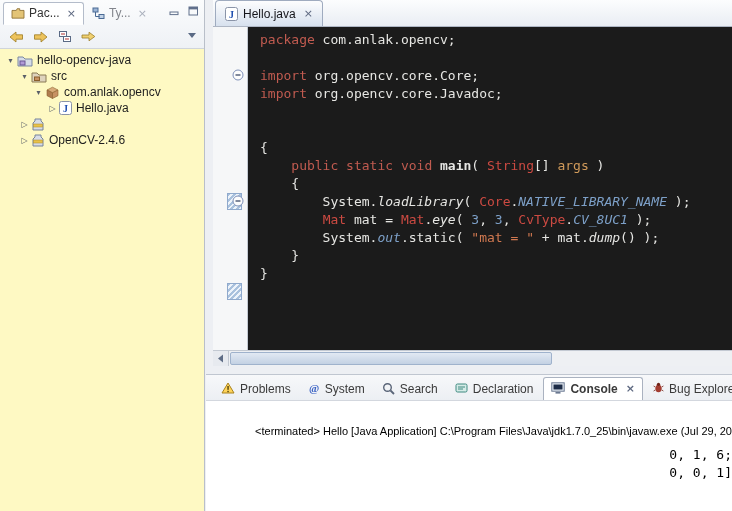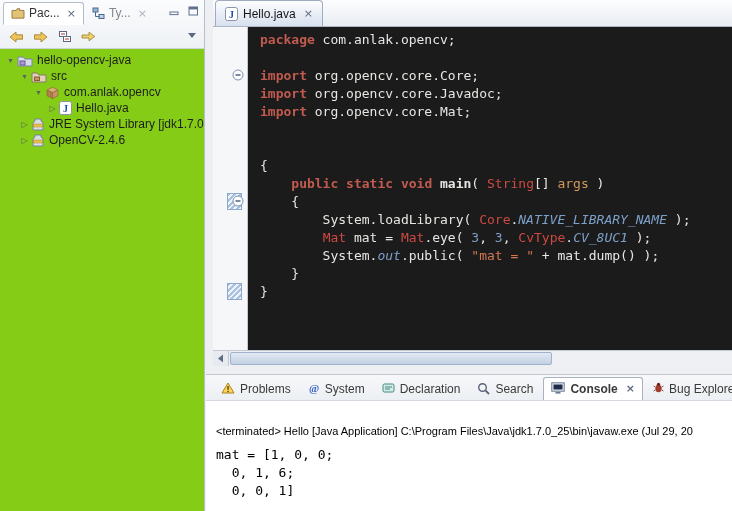--- a/index.html
+++ b/index.html
@@ -1,21 +1,21 @@
 <!DOCTYPE html>
 <html style="--ed-bg: #1b1b1b; --kw: #c15b50; --type: #cc4a42; --sfield: #7da0c8; --num: #7da0c8; --str: #d07850; --param: #d09a5a; --plain: #e6e6e3;"><head>
 <meta charset="utf-8">
 <style>
   html,body{margin:0;padding:0;background:#d8dade;}
   #workbench{position:relative;width:732px;height:511px;background:#edeff3;overflow:hidden;
     font-family:"Liberation Sans",sans-serif;-webkit-font-smoothing:antialiased;}
   .ic{display:inline-flex;align-items:center;justify-content:center;line-height:0;}
 
   
-  .pkg-panel{position:absolute;left:0;top:0;width:205px;height:511px;background:#84cc16;
+  .pkg-panel{position:absolute;left:0;top:0;width:205px;height:511px;background:#fef9c3;
     border-right:1px solid #b9bfc9;box-sizing:border-box;}
   .pkg-header{background:linear-gradient(#fbfcfd,#eef1f5);}
   .pkg-tabs{height:25px;display:flex;align-items:flex-end;padding-left:3px;position:relative;}
   .ptab{display:flex;align-items:center;gap:4px;padding:3px 7px 4px;font-size:12px;color:#333;
     border:1px solid transparent;white-space:nowrap;}
   .ptab.active{background:#fff;border-color:#b4bcca;border-bottom-color:#fff;border-radius:3px 3px 0 0;}
   .ptab.inactive{color:#82858c;}
   .tab-close{color:#5d6activ880;}
   .tab-close{color:#5d6880;font-size:11px;margin-left:3px;font-family:"DejaVu Sans",sans-serif;}
   .ptab.inactive .tab-close{color:#aab0bc;}
@@ -39,45 +39,45 @@
     border-radius:4px 4px 0 0;box-sizing:border-box;}
   .editor{position:absolute;top:27px;left:0;right:0;bottom:16px;background:var(--ed-bg,#1b1b1b);
     display:flex;overflow:hidden;}
   .gutter{width:34px;background:#f6f7f8;border-right:1px solid #c3c9d2;position:relative;flex:none;}
   .fold{position:absolute;left:19px;z-index:2;}
   .hatch{position:absolute;left:14px;width:15px;height:17px;box-sizing:border-box;border:1px solid #8fa9cc;
     background:repeating-linear-gradient(135deg,#a9c1dd 0 2px,#edf3fa 2px 4px);}
   .code{flex:1;padding:4px 0 0 12px;font-family:"DejaVu Sans Mono",monospace;font-size:13px;
     line-height:18px;color:var(--plain,#e6e6e3);overflow:hidden;}
   .cl{height:18px;white-space:pre;}
-  .tk-k{color:var(--kw,#c15b50);font-weight:bold;}
+  .tk-k{color:var(--kw,#c15b50);font-weight:normal;}
   .tk-t{color:var(--type,#cc4a42);}
   .tk-a{color:var(--param,#d09a5a);}
   .tk-sf{color:var(--sfield,#7da0c8);font-style:italic;}
   .tk-n{color:var(--num,#7da0c8);}
   .tk-s{color:var(--str,#d07850);}
-  .tk-mi{}
+  .tk-mi{font-style:italic;}
   .tk-fm{font-weight:bold;}
   .hscroll{position:absolute;left:0;right:0;bottom:0;height:16px;background:#eef0f3;
     border-top:1px solid #c3c9d2;box-sizing:border-box;}
   .hs-btn{position:absolute;left:0;top:0;width:16px;height:15px;background:#e7eaef;
     border-right:1px solid #c3c9d2;display:flex;align-items:center;justify-content:center;box-sizing:border-box;}
   .hs-thumb{position:absolute;left:17px;top:1px;width:62%;height:13px;border-radius:2px;
     background:linear-gradient(#e2e9f3,#c3d1e3);border:1px solid #9fb2cc;box-sizing:border-box;}
 
   
   .bottom-panel{position:absolute;left:206px;top:374px;right:0;bottom:0;background:#fff;
     border-top:1px solid #c0c6d0;box-sizing:border-box;overflow:hidden;}
   .btabbar{height:26px;display:flex;align-items:flex-end;gap:3px;padding-left:8px;
     background:linear-gradient(#f7f8fa,#eceff3);border-bottom:1px solid #d3d7de;
     font-size:12px;color:#3a3a3a;white-space:nowrap;overflow:hidden;box-sizing:border-box;}
   .btab{display:flex;align-items:flex-start;gap:5px;padding:4px 7px 4px;flex:none;}
   .btab.active{background:#fff;border:1px solid #aab2c0;border-bottom:none;border-radius:3px 3px 0 0;
     font-weight:bold;}
-  .console-area{padding:24px 0 0 10px;}
+  .console-area{padding:24px 0 0 10px;text-align:right;}
   .console-header{font-size:11px;color:#000;white-space:nowrap;overflow:hidden;}
   .console-out{margin-top:9px;font-family:"DejaVu Sans Mono",monospace;font-size:13px;line-height:18px;color:#000;}
   .cout-line{white-space:pre;height:18px;}
 </style>
 </head>
 <body>
 
 <div id="workbench">
 
   <aside class="pkg-panel">
@@ -193,21 +193,20 @@
           <span class="tree-label">Hello.java</span>
         </div>
         <div class="tree-row" style="padding-left: 18px;">
           <span class="arrow">▷</span>
           <span class="ic">
             <svg width="14" height="13">
               <path d="M4 1 h6 v2 l2 2 v7 H2 V5 l2 -2 Z" fill="#d8dde6" stroke="#76839a"></path>
               <rect x="2.5" y="6" width="9" height="3" fill="#e8c24a" stroke="#a8882a" stroke-width="0.5"></rect>
             </svg>
           </span>
-          <span class="tree-label">JRE System Library [jdk1.7.0</span>
         </div>
         <div class="tree-row" style="padding-left: 18px;">
           <span class="arrow">▷</span>
           <span class="ic">
             <svg width="14" height="13">
               <path d="M4 1 h6 v2 l2 2 v7 H2 V5 l2 -2 Z" fill="#d8dde6" stroke="#76839a"></path>
               <rect x="2.5" y="6" width="9" height="3" fill="#e8c24a" stroke="#a8882a" stroke-width="0.5"></rect>
             </svg>
           </span>
           <span class="tree-label">OpenCV-2.4.6</span>
@@ -243,29 +242,28 @@
               <path d="M3.5 6 H8.5" stroke="#3c4a68" stroke-width="1.3"></path>
             </svg>
           </span>
           <div class="hatch" style="top: 256px;"></div>
         </div>
       <div class="code" id="code">
           <div class="cl"><span class="tk-k">package</span><span class="tk-p"> com.anlak.opencv;</span></div>
           <div class="cl"></div>
           <div class="cl"><span class="tk-k">import</span><span class="tk-p"> org.opencv.core.Core;</span></div>
           <div class="cl"><span class="tk-k">import</span><span class="tk-p"> org.opencv.core.Javadoc;</span></div>
-          <div class="cl"><span class="tk-k">import</span><span class="tk-p"> org.opencv.core.Mat;</span></div>
           <div class="cl"></div>
           <div class="cl"></div>
           <div class="cl"><span class="tk-p">{</span></div>
           <div class="cl"><span class="tk-p">    </span><span class="tk-k">public</span><span class="tk-p"> </span><span class="tk-k">static</span><span class="tk-p"> </span><span class="tk-k">void</span><span class="tk-p"> </span><span class="tk-fm">main</span><span class="tk-p">( </span><span class="tk-t">String</span><span class="tk-p">[] </span><span class="tk-a">args</span><span class="tk-p"> )</span></div>
           <div class="cl"><span class="tk-p">    {</span></div>
           <div class="cl"><span class="tk-p">        System.</span><span class="tk-mi">loadLibrary</span><span class="tk-p">( </span><span class="tk-t">Core</span><span class="tk-p">.</span><span class="tk-sf">NATIVE_LIBRARY_NAME</span><span class="tk-p"> );</span></div>
           <div class="cl"><span class="tk-p">        </span><span class="tk-t">Mat</span><span class="tk-p"> mat = </span><span class="tk-t">Mat</span><span class="tk-p">.</span><span class="tk-mi">eye</span><span class="tk-p">( </span><span class="tk-n">3</span><span class="tk-p">, </span><span class="tk-n">3</span><span class="tk-p">, </span><span class="tk-t">CvType</span><span class="tk-p">.</span><span class="tk-sf">CV_8UC1</span><span class="tk-p"> );</span></div>
-          <div class="cl"><span class="tk-p">        System.</span><span class="tk-sf">out</span><span class="tk-p">.public( </span><span class="tk-s">"mat = "</span><span class="tk-p"> + mat.</span><span class="tk-mi">dump</span><span class="tk-p">() );</span></div>
+          <div class="cl"><span class="tk-p">        System.</span><span class="tk-sf">out</span><span class="tk-p">.static( </span><span class="tk-s">"mat = "</span><span class="tk-p"> + mat.</span><span class="tk-mi">dump</span><span class="tk-p">() );</span></div>
           <div class="cl"><span class="tk-p">    }</span></div>
           <div class="cl"><span class="tk-p">}</span></div>
         </div>
     </div>
     <div class="hscroll">
       <div class="hs-btn">
         <span class="ic" id="hs-larr">
             <svg width="7" height="9">
               <path d="M6 0.5 L1 4.5 L6 8.5 Z" fill="#5f6d86"></path>
             </svg>
@@ -290,35 +288,35 @@
         <div class="btab">
           <span class="ic">
             <svg width="12" height="12">
               <text x="6" y="10" text-anchor="middle" font-size="11" font-weight="bold" font-family="Liberation Serif,serif" fill="#3a62c4">@</text>
             </svg>
           </span>
           <span>System</span>
         </div>
         <div class="btab">
           <span class="ic">
+            <svg width="13" height="13">
+              <circle cx="5.5" cy="5.5" r="3.8" fill="none" stroke="#5a6578" stroke-width="1.4"></circle>
+              <path d="M8.5 8.5 L12 12" stroke="#5a6578" stroke-width="1.8"></path>
+            </svg>
+          </span>
+          <span>Search</span>
+        </div>
+        <div class="btab">
+          <span class="ic">
             <svg width="13" height="12">
               <rect x="1" y="2" width="11" height="8" rx="1.5" fill="#d5ebe7" stroke="#3e8a80"></rect>
               <path d="M3 5h7M3 7h5" stroke="#3e8a80"></path>
             </svg>
           </span>
           <span>Declaration</span>
-        </div>
-        <div class="btab">
-          <span class="ic">
-            <svg width="13" height="13">
-              <circle cx="5.5" cy="5.5" r="3.8" fill="none" stroke="#5a6578" stroke-width="1.4"></circle>
-              <path d="M8.5 8.5 L12 12" stroke="#5a6578" stroke-width="1.8"></path>
-            </svg>
-          </span>
-          <span>Search</span>
         </div>
         <div class="btab active">
           <span class="ic">
             <svg width="14" height="12">
               <rect x="0.8" y="0.8" width="12.4" height="8.4" fill="#e6ebf2" stroke="#6a7890"></rect>
               <rect x="2.5" y="2.5" width="9" height="5" fill="#1d2c47"></rect>
               <rect x="4.5" y="10" width="5" height="1.6" fill="#6a7890"></rect>
             </svg>
           </span>
           <span>Console</span>
@@ -331,20 +329,19 @@
               <circle cx="5.5" cy="2.3" r="1.6" fill="#6e2318"></circle>
               <path d="M2.2 5 L0.6 4 M8.8 5 L10.4 4 M2.2 8 L0.6 9 M8.8 8 L10.4 9" stroke="#6e2318" stroke-width="0.8"></path>
             </svg>
           </span>
           <span>Bug Explorer</span>
         </div>
       </div>
     <div class="console-area">
       <div class="console-header">&lt;terminated&gt; Hello [Java Application] C:\Program Files\Java\jdk1.7.0_25\bin\javaw.exe (Jul 29, 20</div>
       <div class="console-out" id="console-out">
-          <div class="cout-line">mat = [1, 0, 0;</div>
           <div class="cout-line">  0, 1, 6;</div>
           <div class="cout-line">  0, 0, 1]</div>
         </div>
     </div>
   </section>
 
 </div>
 
 </body></html>

